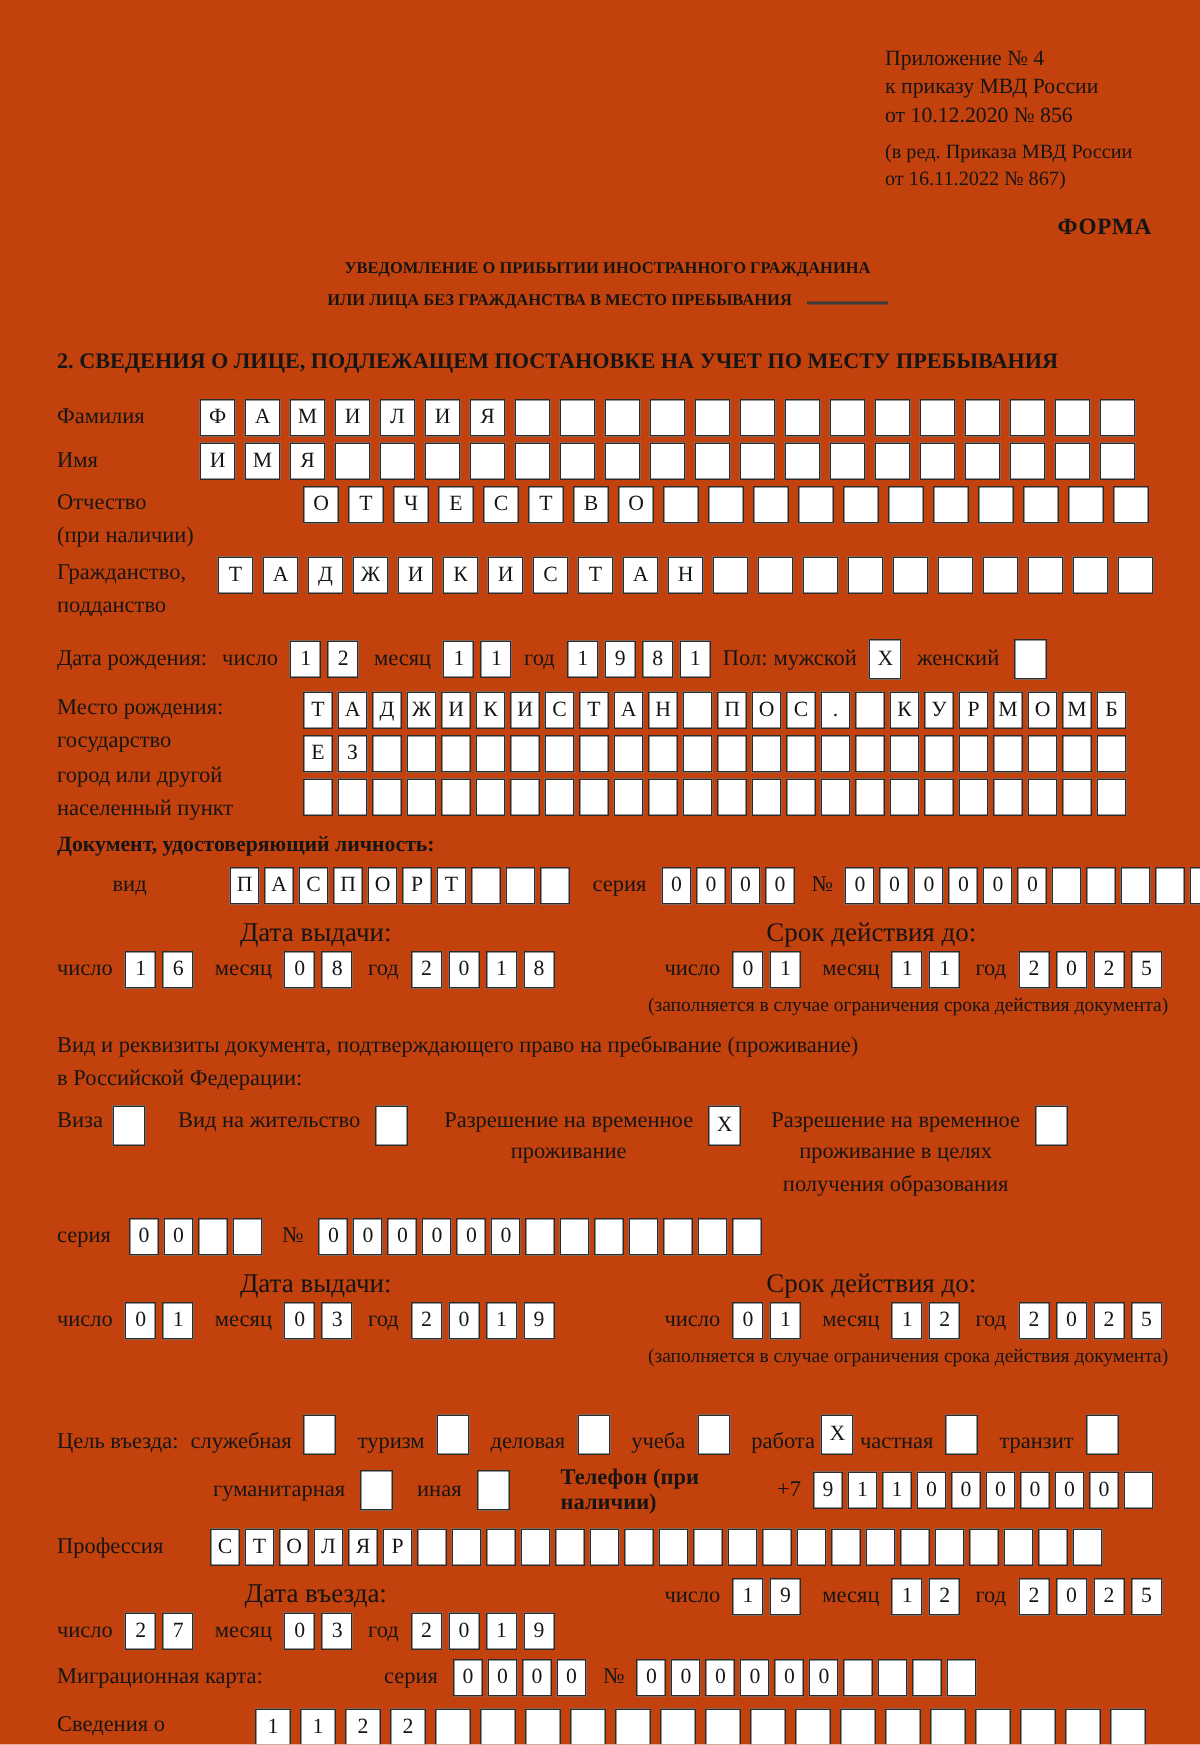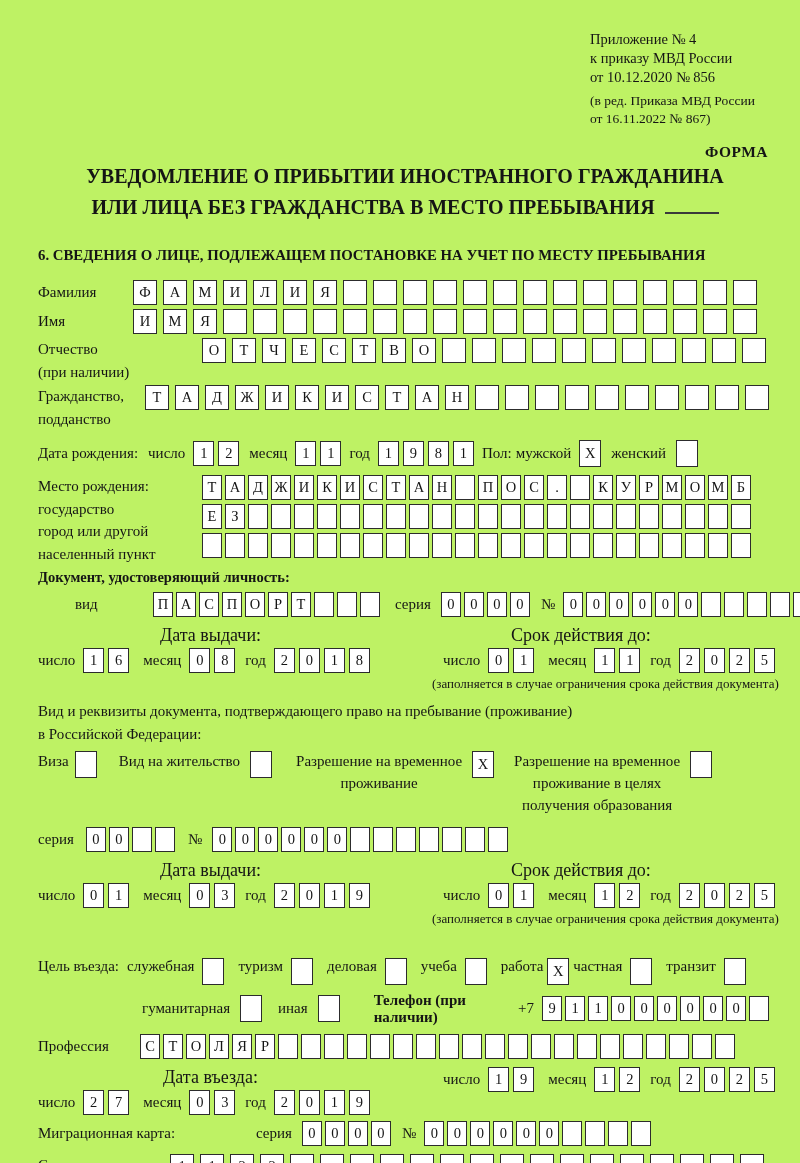--- a/index.html
+++ b/index.html
@@ -1,27 +1,27 @@
 <!DOCTYPE html>
 <html><head>
 <meta charset="utf-8">
 <style>
   html,body{margin:0;padding:0;background:#ffffff;}
   .page{
     width:800px;height:1163px;box-sizing:border-box;
     padding:30px 28px 0 38px;overflow:hidden;
     font-family:"Liberation Serif","DejaVu Serif",serif;
-    color:#151515;font-size:15px;background:#bef264;
+    color:#151515;font-size:15px;background:#c2410c;
   }
   
   .annex{margin-left:552px;width:210px;line-height:1.32;font-size:14.5px;}
   .annex-note{margin-left:552px;width:220px;line-height:1.3;font-size:13.5px;margin-top:5px;}
   .forma{text-align:right;font-weight:bold;font-size:15.5px;margin-top:16px;padding-right:4px;letter-spacing:.5px;}
   
-  .title{ text-align:center;font-weight:bold;font-size:20px;line-height:1.55;}
+  .title{ text-align:center;font-weight:bold;font-size:11px;line-height:1.55;margin-top:10px;}
   .title-underline{display:inline-block;width:54px;border-bottom:2px solid #3a3a3a;height:12px;margin-left:10px;}
   .section-heading{font-weight:bold;font-size:14.8px;margin-top:24px;}
   
   .rows{margin-top:16px;}
   .row{display:flex;align-items:flex-start;margin-bottom:4px;}
   .lbl{flex:0 0 auto;line-height:25px;}
   .w95{width:95px;} .w107{width:107px;} .w164{width:164px;} .w78{width:78px;margin-left:37px;}
   .lbl-col{flex:0 0 auto;line-height:22.5px;}
   .cells{display:inline-flex;flex:0 0 auto;}
   .cell{
@@ -47,21 +47,21 @@
   .date-heading{text-align:center;font-size:18px;margin-bottom:2px;}
   .date-line{display:flex;align-items:center;}
   .small-note{font-size:13px;text-align:right;margin-top:3px;white-space:nowrap;}
   
   .res-head{margin-top:8px;line-height:1.5;}
   .options-row{display:flex;align-items:flex-start;margin-top:6px;margin-bottom:10px;}
   .opt{display:flex;align-items:flex-start;}
   .opt-lines{display:flex;flex-direction:column;text-align:center;line-height:1.45;}
   .opt .cb{margin-left:10px;margin-top:0;}
   
-  .purpose-row{display:flex;align-items:flex-start;margin-bottom:7px;margin-top:31px;}
+  .purpose-row{display:flex;align-items:flex-end;margin-bottom:7px;margin-top:31px;}
   .purpose-row .cb{margin-left:8px;}
   .p-lbl{margin-left:14px;white-space:nowrap;}
   .p-first{margin-left:8px;}
   .phone-row{display:flex;align-items:center;margin-bottom:8px;padding-left:104px;}
 </style>
 </head>
 <body>
 
 <div class="page">
 
@@ -74,21 +74,21 @@
     <div>(в ред. Приказа МВД России</div>
     <div>от 16.11.2022 № 867)</div>
   </div>
   <div class="forma">ФОРМА</div>
 
   <div class="title">
     <div>УВЕДОМЛЕНИЕ О ПРИБЫТИИ ИНОСТРАННОГО ГРАЖДАНИНА</div>
     <div><span>ИЛИ ЛИЦА БЕЗ ГРАЖДАНСТВА В МЕСТО ПРЕБЫВАНИЯ</span><span class="title-underline"></span></div>
   </div>
 
-  <div class="section-heading">6. СВЕДЕНИЯ О ЛИЦЕ, ПОДЛЕЖАЩЕМ ПОСТАНОВКЕ НА УЧЕТ ПО МЕСТУ ПРЕБЫВАНИЯ</div>
+  <div class="section-heading">2. СВЕДЕНИЯ О ЛИЦЕ, ПОДЛЕЖАЩЕМ ПОСТАНОВКЕ НА УЧЕТ ПО МЕСТУ ПРЕБЫВАНИЯ</div>
 
   <div class="rows">
 
     <div class="row">
       <span class="lbl w95">Фамилия</span>
       <span class="cells">
           <span class="cell">Ф</span>
           <span class="cell">А</span>
           <span class="cell">М</span>
           <span class="cell">И</span>

